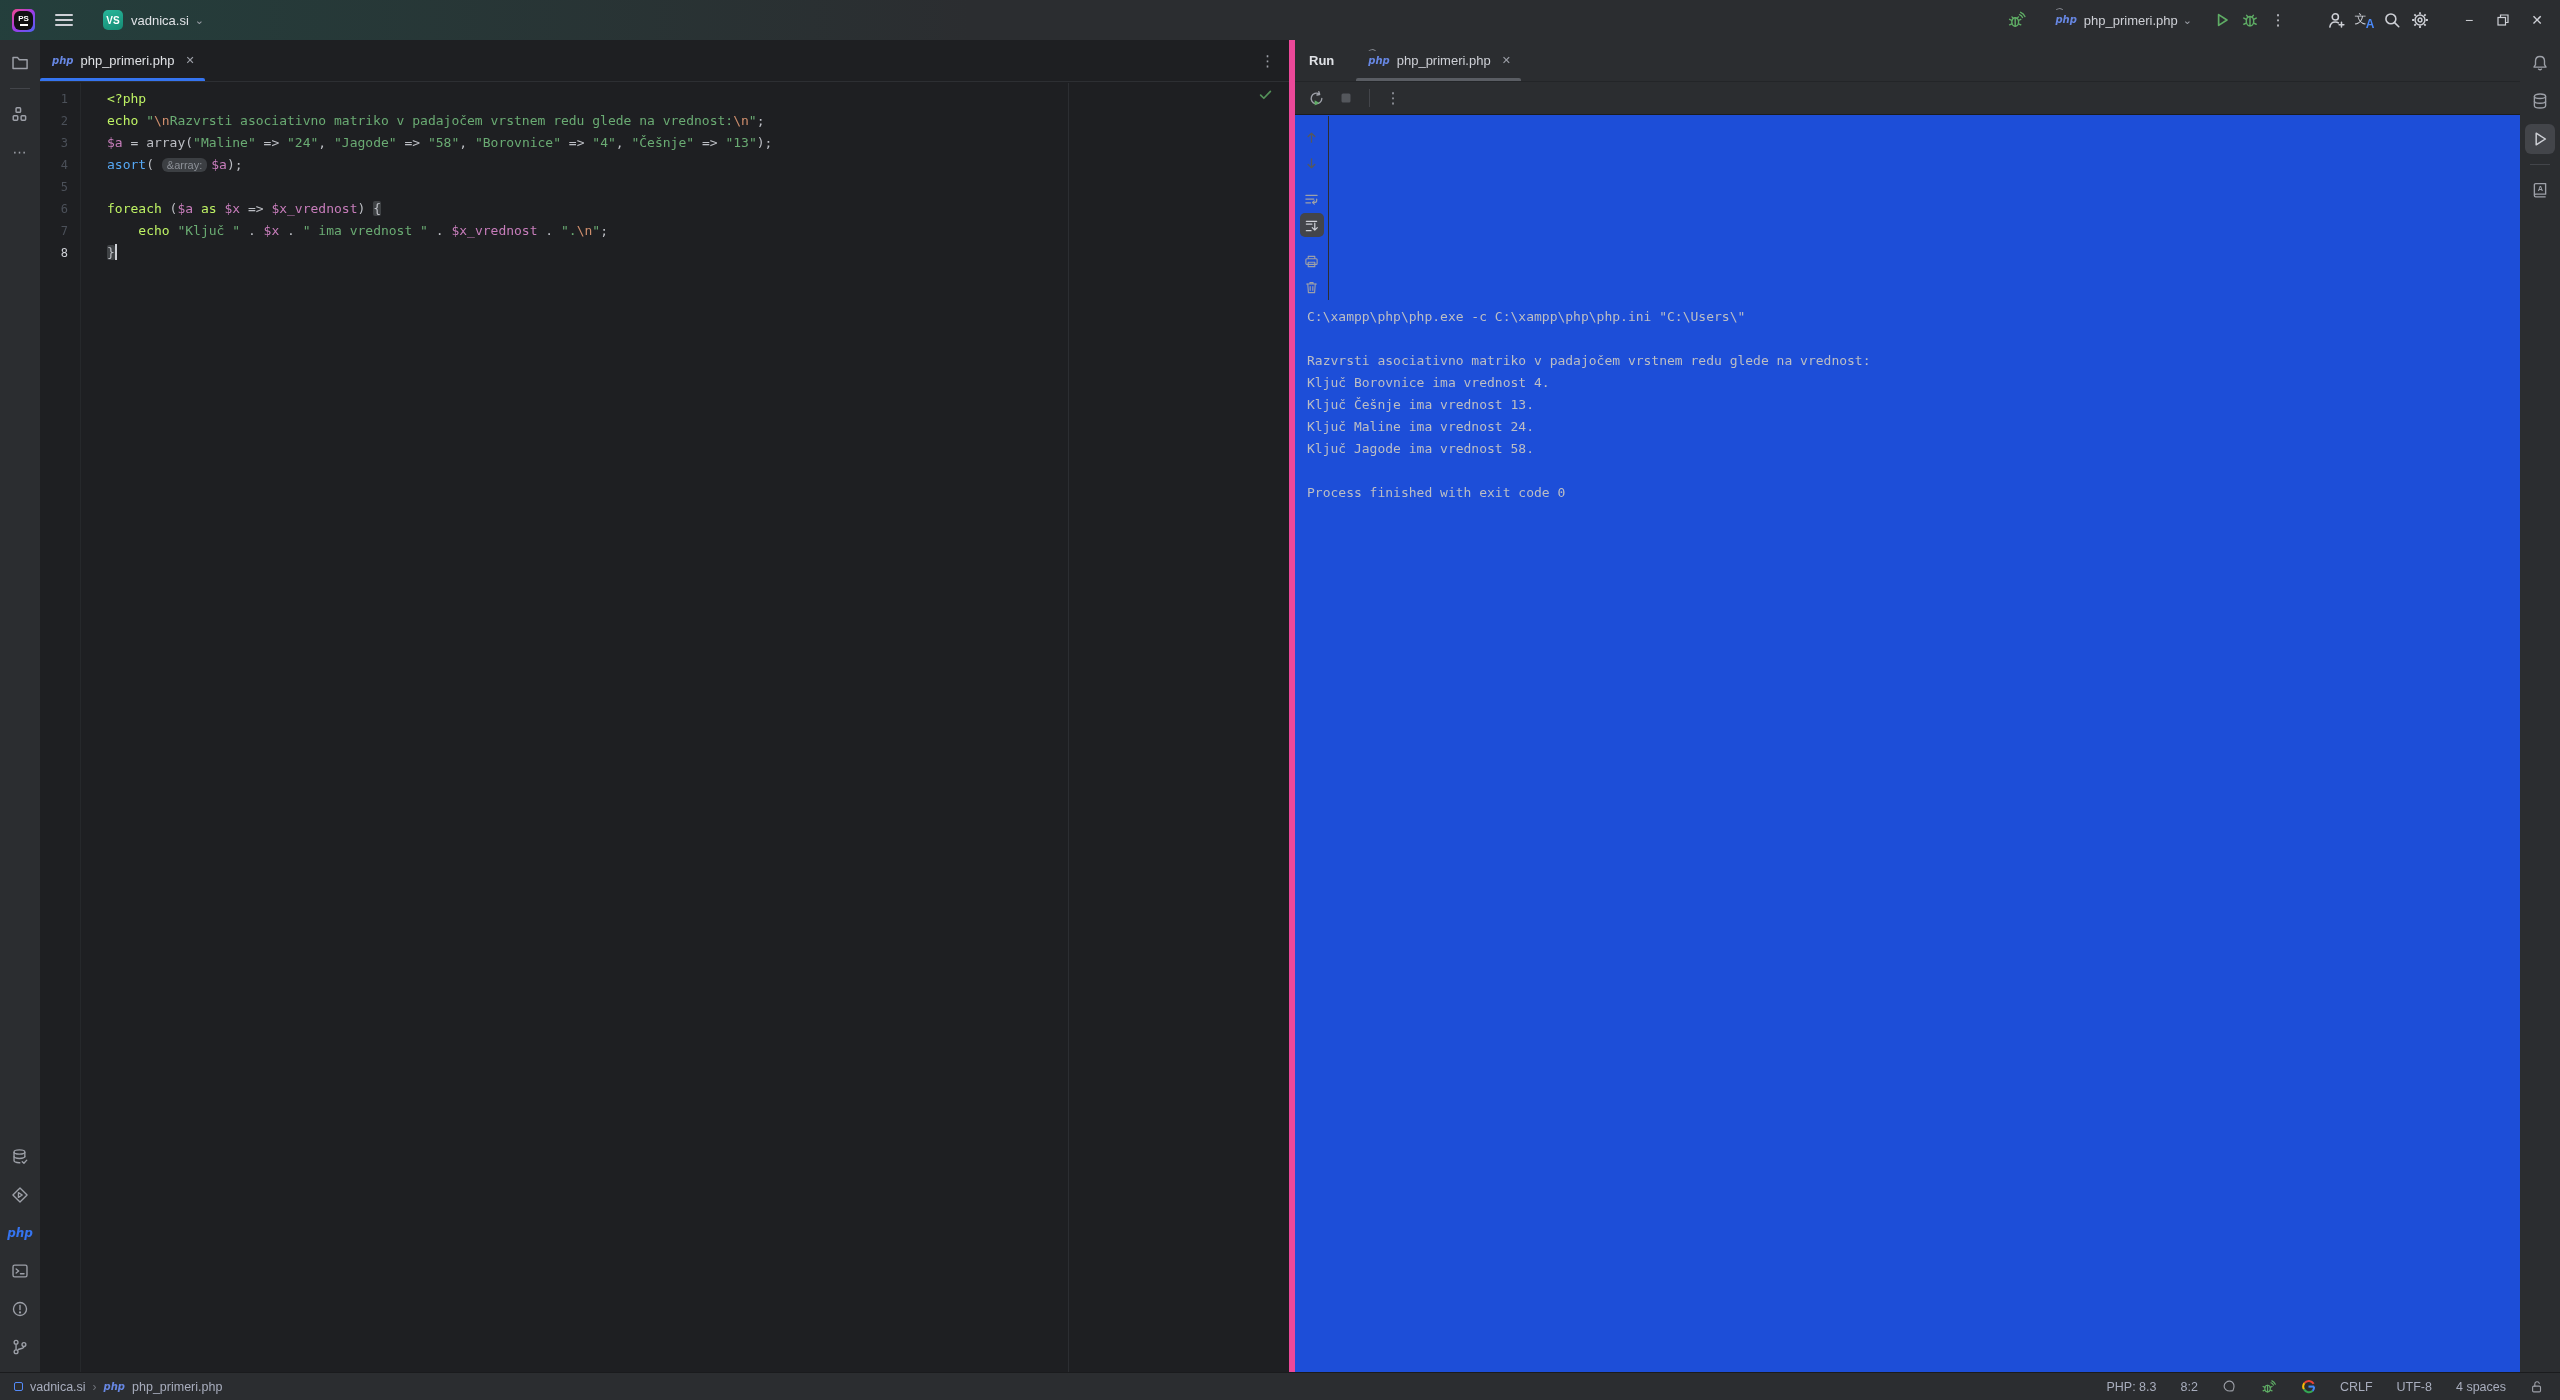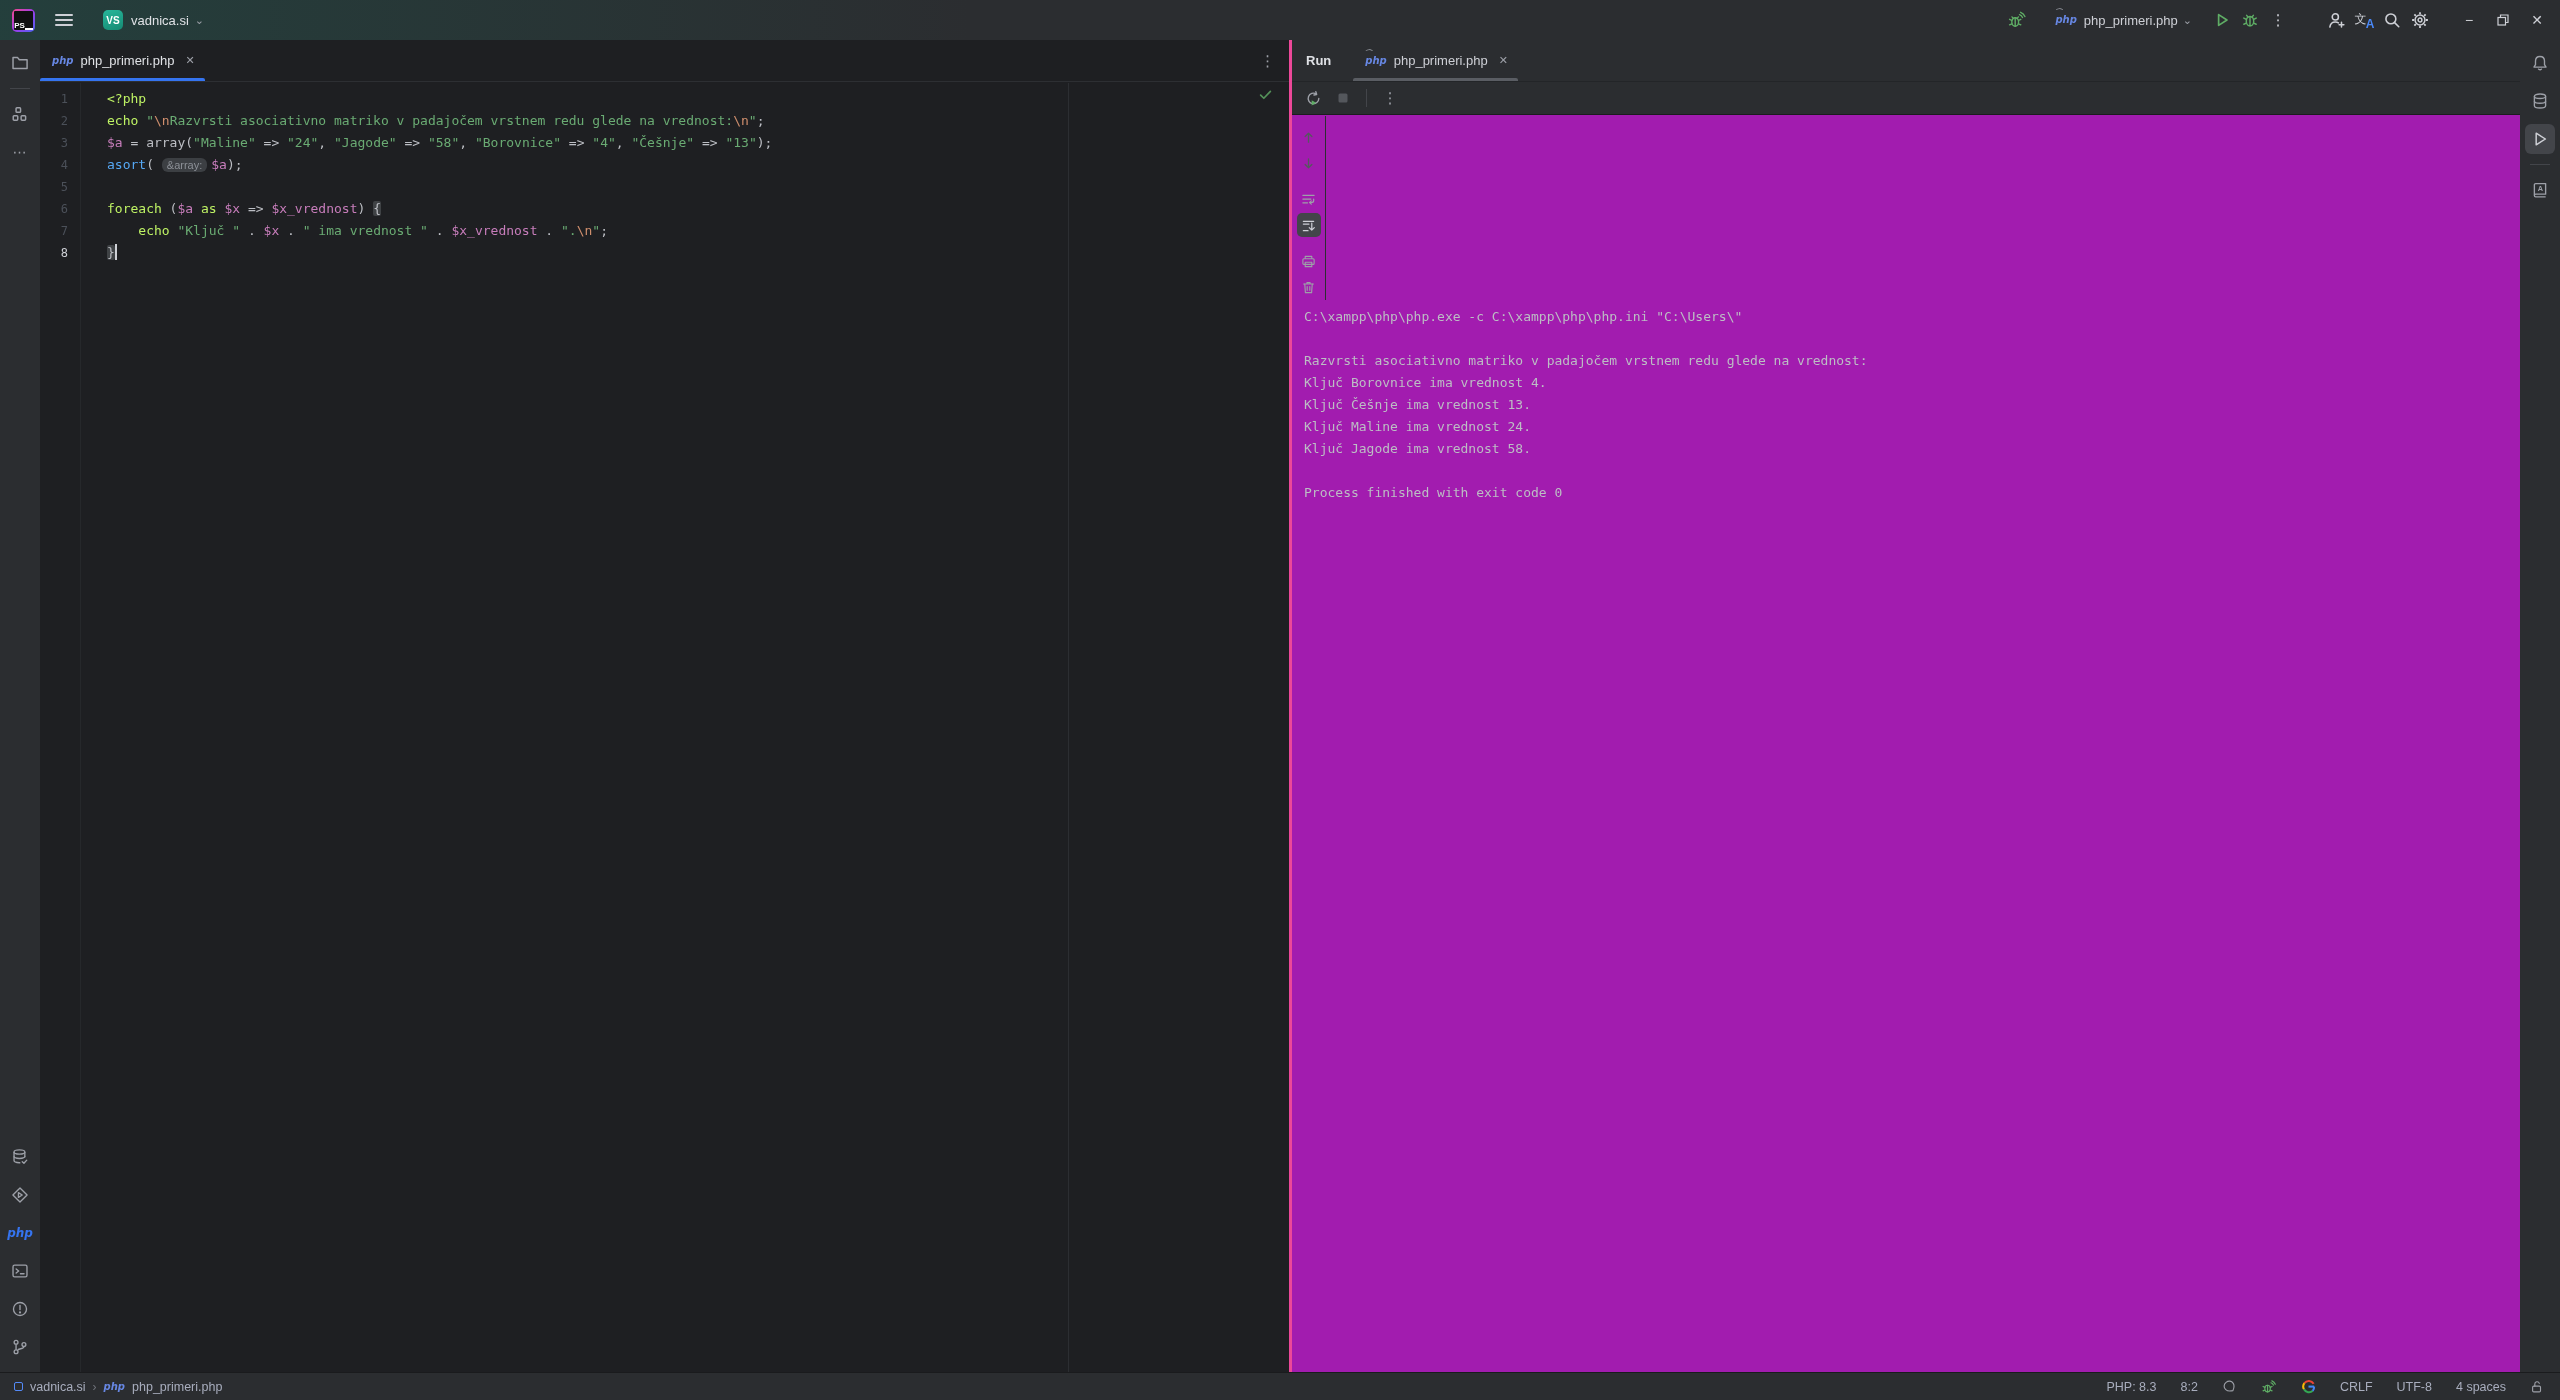--- a/index.html
+++ b/index.html
@@ -12,22 +12,22 @@
   svg { display:block; }
 
   
   .titlebar {
     position:absolute; top:0; left:0; right:0; height:40px;
     background:linear-gradient(90deg, rgba(24,92,80,.38) 0%, rgba(43,45,48,0) 38%), #2b2d30;
     display:flex; align-items:center;
   }
   .ps-logo { width:23px; height:23px; margin-left:12px; border-radius:5px; padding:2px;
     background:linear-gradient(135deg,#f74a8a 0%, #9d3ce8 50%, #4a63f2 100%); cursor:pointer;}
-  .ps-logo-inner { width:100%; height:100%; background:#101011; border-radius:1px;
-    display:flex; flex-direction:row; align-items:flex-end; justify-content:center; }
+  .ps-logo-inner { width:100%; height:100%; background:#101011; border-radius:6px;
+    display:flex; flex-direction:column; align-items:center; justify-content:center; }
   .ps-logo-inner b { color:#fff; font-size:8px; line-height:8px; letter-spacing:0; }
   .ps-logo-inner i { display:block; width:8px; height:1.5px; background:#fff; margin-top:1.5px; }
   .hamburger { width:18px; margin-left:20px; cursor:pointer; }
   .hamburger span { display:block; height:1.6px; background:#ced0d6; margin:3.4px 0; border-radius:1px;}
   .project-chip { display:flex; align-items:center; gap:8px; margin-left:22px; padding:4px 8px; border-radius:6px; cursor:pointer;text-align:right;}
   .avatar { width:20px; height:20px; border-radius:5px; background:linear-gradient(160deg,#27b79b,#168a73);
     color:#fff; font-size:10px; font-weight:bold; display:flex; align-items:center; justify-content:center;}
   .project-name { color:#dfe1e5; font-size:13px; }
   .chev { color:#9da0a8; font-size:11px; margin-left:-2px; }
 
@@ -77,21 +77,21 @@
   .tk-var { color:#c77dbb; }
   .tk-fn  { color:#56a8f5; }
   .tk-def { color:#bcbec4; }
   .tk-brace { color:#bcbec4; background:#3f4245; border-radius:2px; }
   .tk-hint { background:#3c3f43; color:#8c9097; border-radius:6px; padding:1px 5px; margin-right:4px;
     font-family:"Liberation Sans", sans-serif; font-size:11px; }
   .caret { display:inline-block; width:1.8px; height:16px; background:#ced0d6; vertical-align:-3px; }
   .inspection-ok { position:absolute; top:47px; right:16px; z-index:2;}
 
   
-  .run-pane { position:absolute; left:1289px; top:40px; bottom:28px; right:40px; background:#a21caf; border-left:3px solid #ec4899;}
+  .run-pane { position:absolute; left:1289px; top:40px; bottom:28px; right:40px; background:#1d4ed8; border-left:6px solid #ec4899;}
   .run-header { height:42px; background:#2b2d30; display:flex; align-items:stretch; border-bottom:1px solid #232528;}
   .run-title { color:#dfe1e5; font-weight:bold; font-size:13px; display:flex; align-items:center; margin-left:14px;}
   .run-header .tab { margin-left:22px; }
   .run-toolbar { height:33px; background:#2b2d30; display:flex; align-items:center; gap:4px; padding-left:8px; border-bottom:1px solid #1b1c1e;}
   .rt-btn { width:26px; height:26px; border-radius:5px; display:flex; align-items:center; justify-content:center; cursor:pointer;}
   .rt-sep { width:1px; height:18px; background:#43454a; margin:0 6px; }
   .console-wrap { position:absolute; top:76px; left:0; right:0; bottom:0; display:flex;flex-direction:column; }
   .console-gutter { width:34px; flex:none; border-right:1px solid #2c2e32; display:flex; flex-direction:column; align-items:center; padding-top:8px;}
   .cg-btn { width:24px; height:24px; margin:1px 0; border-radius:5px; display:flex; align-items:center; justify-content:center; cursor:pointer;}
   .cg-btn.selected { background:#43454a; }

